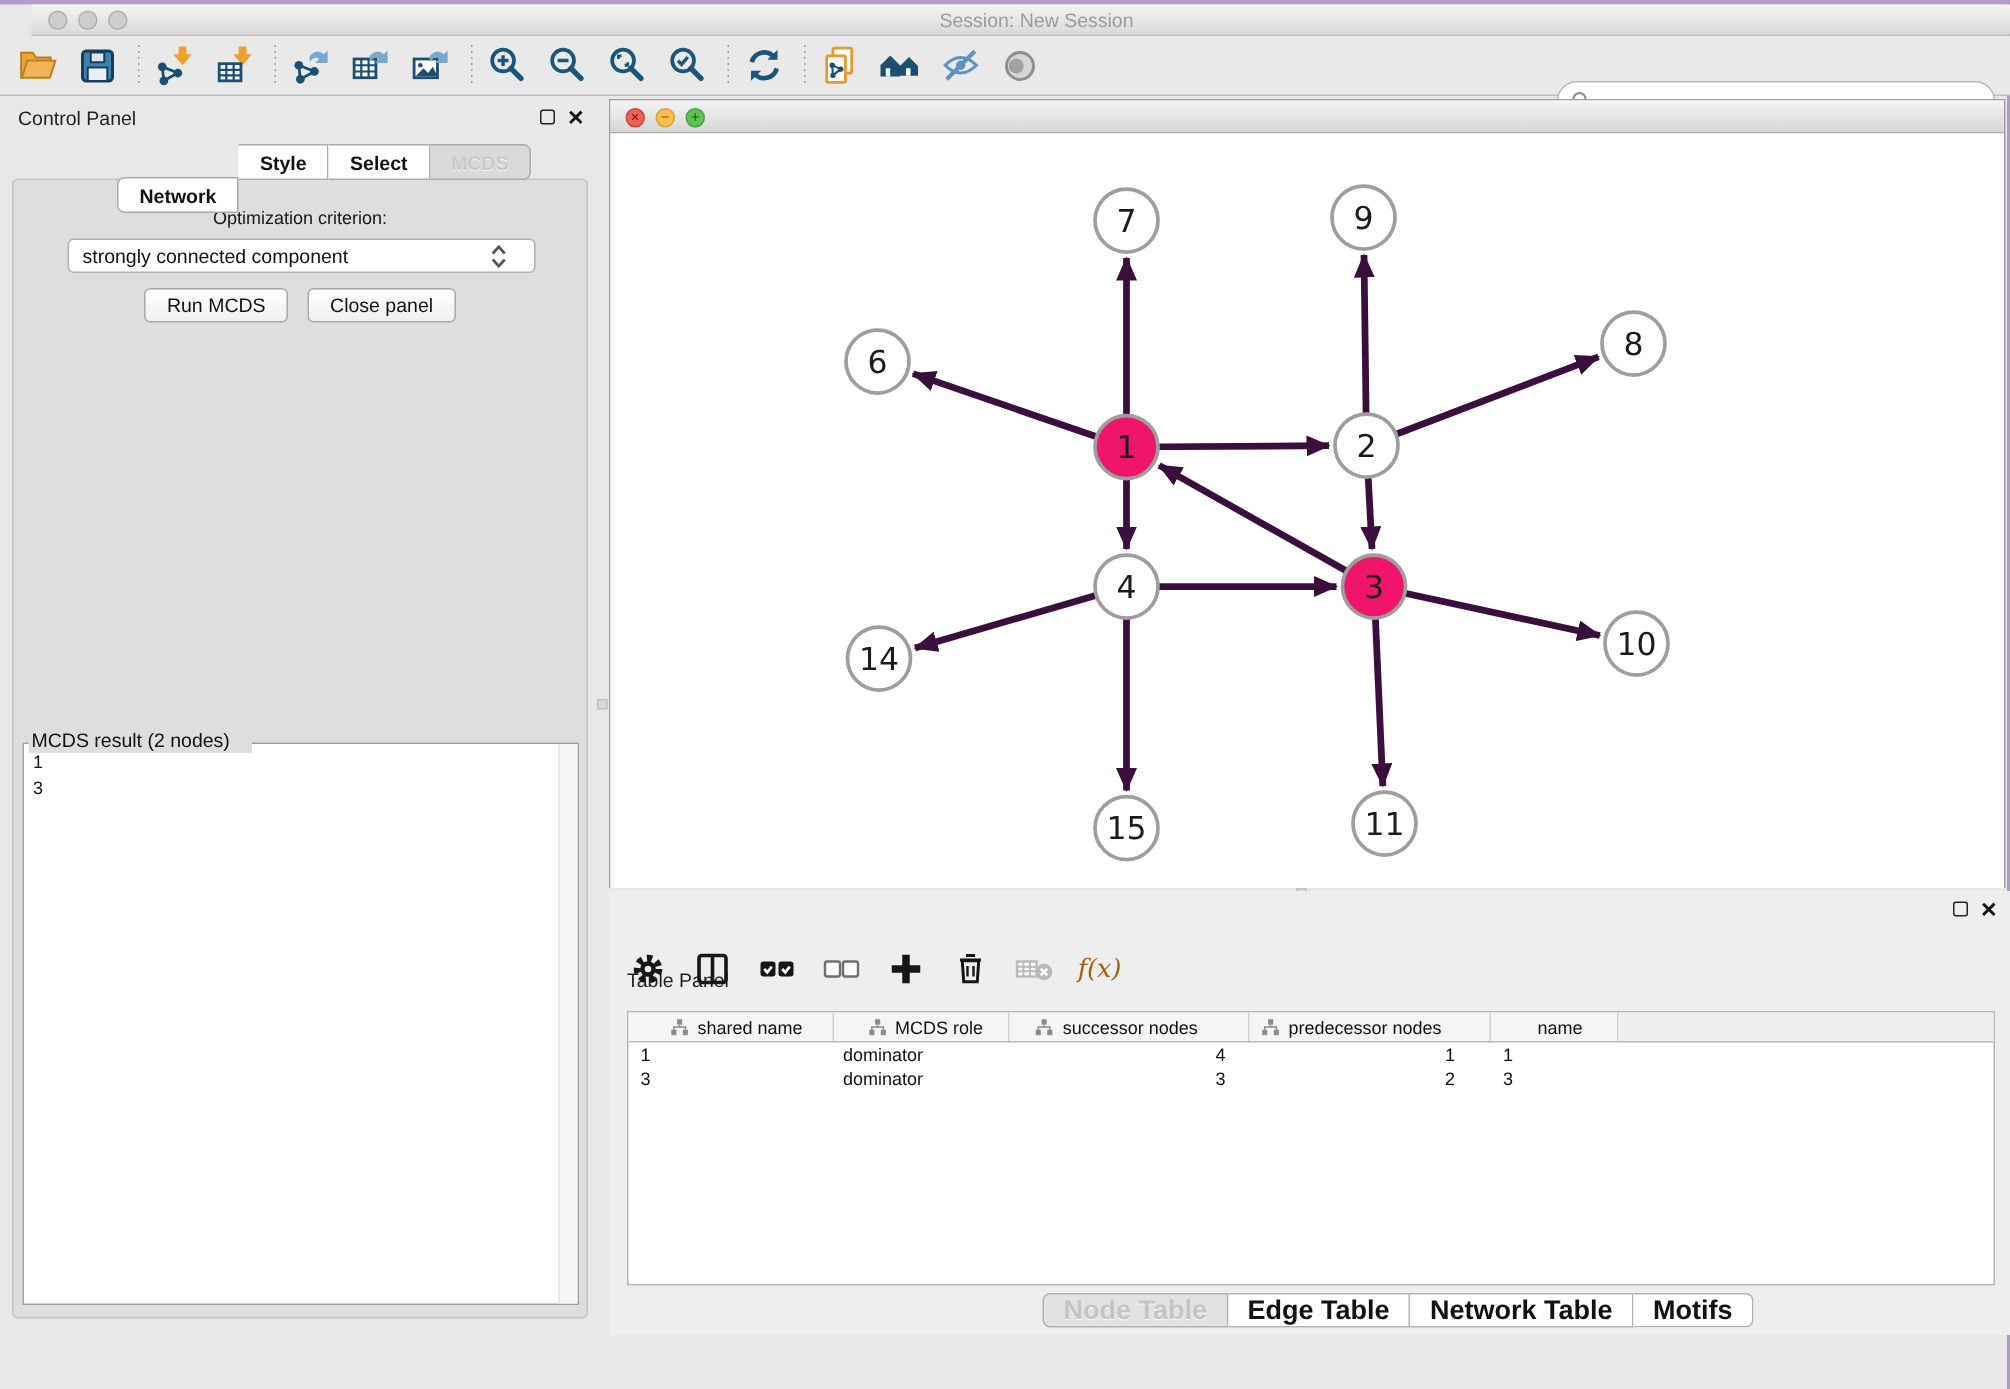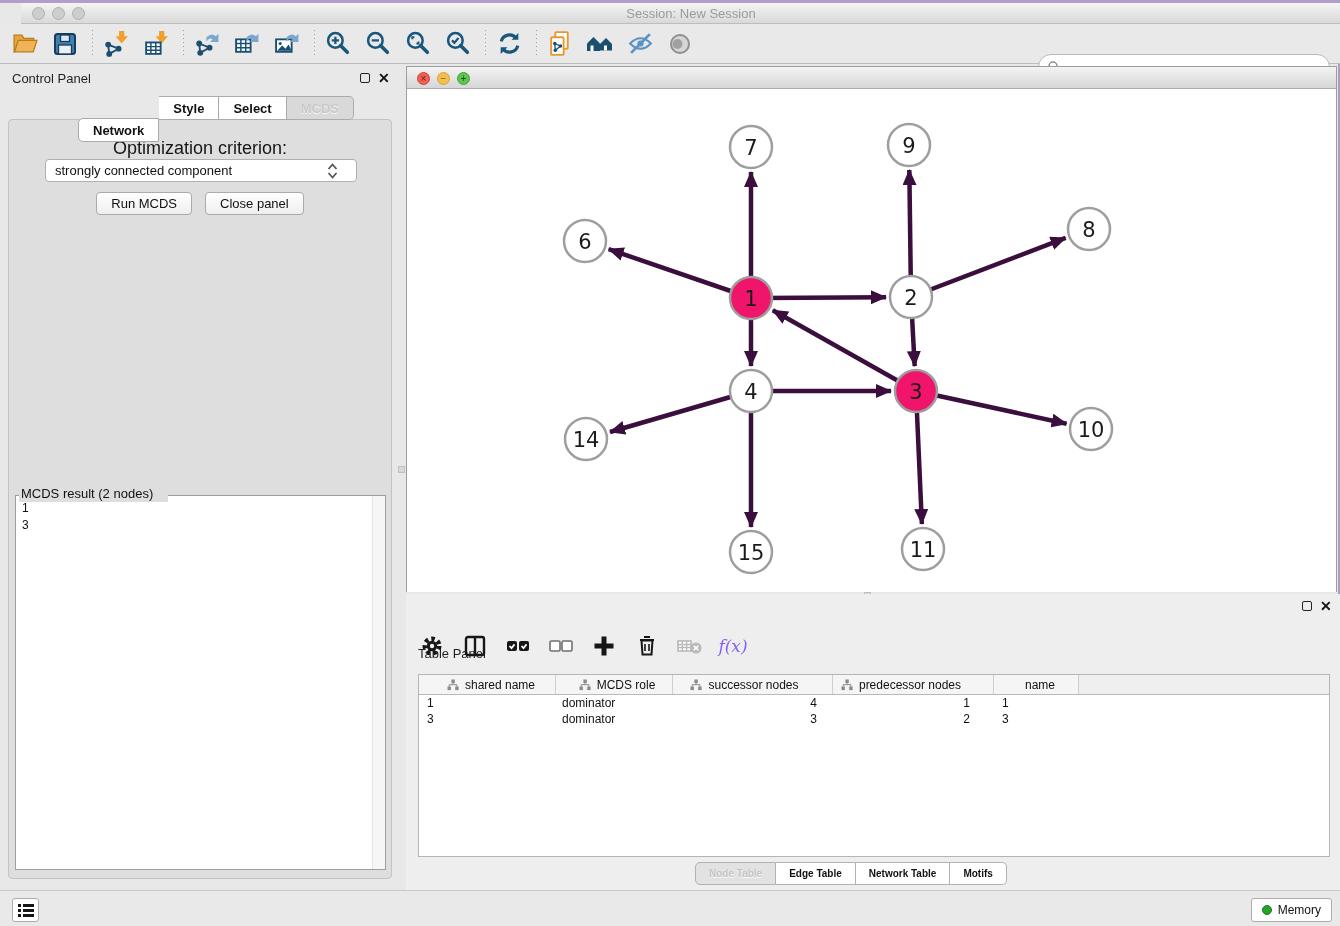--- a/index.html
+++ b/index.html
@@ -42,21 +42,21 @@
 
   .cp-tabs { position:absolute; left:78px; top:30px; height:24px; display:flex; z-index:2; }
   .cp-tab { height:24px; padding:0 14px; background:#fff; border:1px solid #ababab; border-left:none;
             font-size:13px; font-weight:600; color:#111; display:flex; align-items:center; cursor:pointer; }
   .cp-tab:first-child { border-left:1px solid #ababab; border-radius:5px 0 0 5px;margin-top:22px; }
   .cp-tab:last-child { border-radius:0 5px 5px 0; }
   .cp-tab.active { background:#d9d9d9; color:#c9c9c9; text-shadow:0 1px 0 #f5f5f5; }
 
   .cp-body { position:absolute; left:8px; top:53px; width:384px; height:760px;
              background:#dedede; border:1px solid #c3c3c3; border-radius:4px; }
-  .opt-label { position:absolute; left:0; top:18px; width:100%; text-align:center; font-size:18px; color:#161616; }
+  .opt-label { position:absolute; left:0; top:18px; width:100%; text-align:center; font-size:12px; color:#161616; }
   .combo { position:absolute; left:36px; top:39px; width:312px; height:23px; background:#fff;
            border:1px solid #b0b0b0; border-radius:4px; display:flex; align-items:center;
            padding:0 18px 0 9px; cursor:pointer; }
   .combo span { flex:1; font-size:13px; color:#111; }
   .btn-row { position:absolute; left:0; top:72px; width:100%; display:flex; justify-content:center; gap:13px; }
   .pbtn { height:23px; padding:0 14px; font-size:13px; color:#111; background:linear-gradient(#ffffff,#efefef);
           border:1px solid #ababab; border-radius:4px; cursor:pointer; font-family:"Liberation Sans",sans-serif; }
 
   .result-box { position:absolute; left:6px; top:368px; width:371px; height:382px; }
   .result-legend { position:absolute; left:6px; top:-2px; font-size:13px; color:#111; background:transparent; z-index:2; padding-right:4px; }
@@ -78,39 +78,39 @@
   .net-title { position:absolute; top:3px; width:100%; text-align:center; font-size:13px; color:#1c1c1c; }
   .net-canvas { position:absolute; left:0; top:22px; width:929px; height:503px; background:#fff; }
   .split-handle { position:absolute; width:7px; height:7px; background:#d8d8d8; border:1px solid #c0c0c0; }
 
   
   .tpanel { position:absolute; left:406px; top:594px; width:934px; height:296px; background:#eeeeee; }
   .tpanel .float-ic { left:896px; } .tpanel .close-ic { left:914px; }
   .tpanel .panel-title { left:12px;margin-top:47px; }
   .t-toolbar { position:absolute; left:12px; top:32px; height:40px; display:flex; align-items:center; gap:15px; }
   .t-btn { width:28px; height:28px; display:flex; align-items:center; justify-content:center; cursor:pointer; }
-  .fx { font-family:"DejaVu Serif", serif; font-style:italic; font-size:17px; color:#8b5cf6; }
+  .fx { font-family:"DejaVu Serif", serif; font-style:italic; font-size:17px; color:#a16207; }
 
   .grid-wrap { position:absolute; left:12px; top:80px; width:912px; height:183px;
                background:#fff; border:1px solid #b5b5b5; overflow:hidden; }
   .grid-head { display:flex; height:20px; background:#f5f5f5; border-bottom:1px solid #b9b9b9; }
   .gh-cell { display:flex; align-items:center; justify-content:center; gap:6px;
              border-right:1px solid #cfcfcf; font-size:12px; color:#111; height:100%; cursor:pointer; }
   .gh-fill { flex:1; background:#efefef; }
   .grid-row { display:flex; height:16px; font-size:12px; color:#111; cursor:pointer; }
   .g-cell { height:100%; display:flex; align-items:center; }
   .c0 { width:137px; padding-left:8px; }
   .c1 { width:117px; padding-left:6px; }
   .c2 { width:160px; justify-content:flex-end; padding-right:16px; }
   .c3 { width:161px; justify-content:flex-end; padding-right:24px; }
   .c4 { width:85px;  padding-left:8px; }
 
   .t-tabs { position:absolute; left:289px; top:268px; height:23px; display:flex; }
   .t-tab { height:23px; padding:0 13px; background:#fff; border:1px solid #b2b2b2; border-left:none;
-           font-size:10px; font-weight:600; color:#111; display:flex; align-items:center; cursor:pointer; }
+           font-size:18px; font-weight:600; color:#111; display:flex; align-items:center; cursor:pointer; }
   .t-tab:first-child { border-left:1px solid #b2b2b2; border-radius:5px 0 0 5px; }
   .t-tab:last-child { border-radius:0 5px 5px 0; }
   .t-tab.active { background:#e2e2e2; color:#c4c4c4; text-shadow:0 1px 0 #fafafa; }
 
   
   .statusbar { position:absolute; left:0; top:890px; width:100%; height:36px;
                background:#e9e9e9; border-top:1px solid #c9c9c9; }
   .sb-btn { position:absolute; top:7px; height:24px; background:#fff; border:1px solid #adadad;
             border-radius:3px; display:flex; align-items:center; justify-content:center; cursor:pointer; }
   .list-btn { left:12px; width:27px; }
@@ -483,29 +483,13 @@
         </div>
     </div>
     <div class="t-tabs" id="t-tabs">
         <div class="t-tab active">Node Table</div>
         <div class="t-tab">Edge Table</div>
         <div class="t-tab">Network Table</div>
         <div class="t-tab">Motifs</div>
       </div>
   </div>
 
-  <div class="statusbar">
-    <div class="sb-btn list-btn">
-      <svg width="16" height="14" viewBox="0 0 16 14">
-          <rect x="0" y="1" width="3" height="3" fill="#161616"></rect>
-          <rect x="5" y="1" width="11" height="3" fill="#161616"></rect>
-          <rect x="0" y="6" width="3" height="3" fill="#161616"></rect>
-          <rect x="5" y="6" width="11" height="3" fill="#161616"></rect>
-          <rect x="0" y="11" width="3" height="3" fill="#161616"></rect>
-          <rect x="5" y="11" width="11" height="3" fill="#161616"></rect>
-        </svg>
-    </div>
-    <div class="sb-btn mem-btn">
-      <span class="mem-dot"></span>
-      <span>Memory</span>
-    </div>
-  </div>
 </div>
 
 </body></html>

